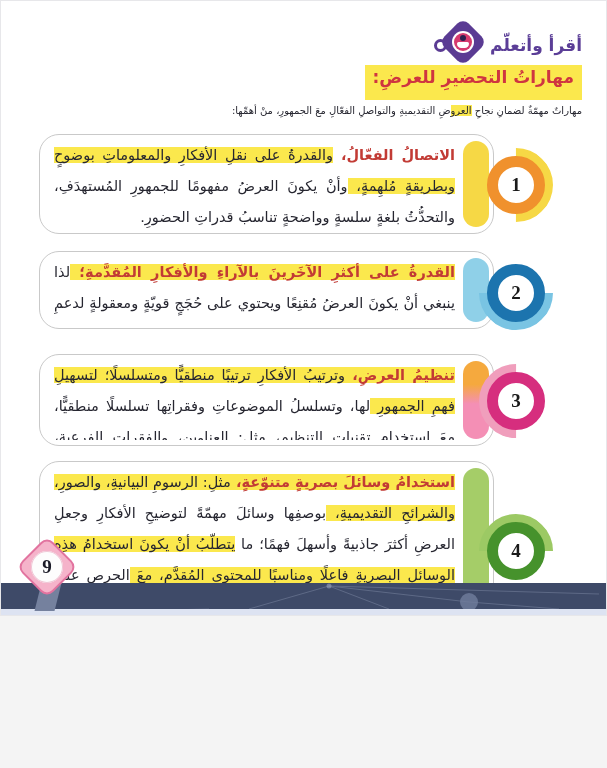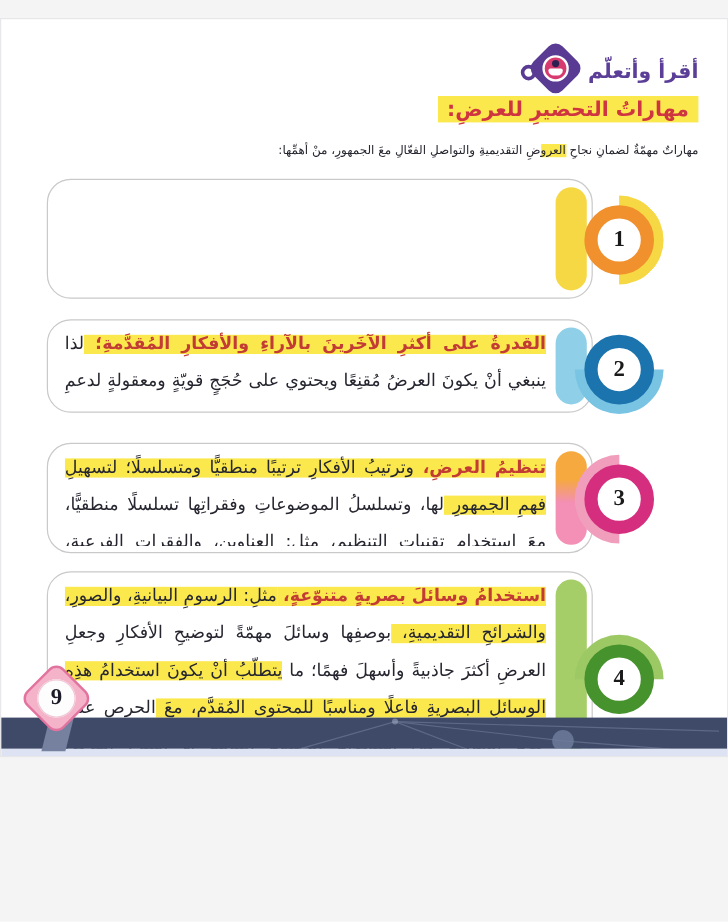--- a/index.html
+++ b/index.html
@@ -1,33 +1,33 @@
 <!DOCTYPE html>
 <html lang="ar" dir="rtl"><head>
 <meta charset="utf-8">
 <style>
   html,body{margin:0;padding:0;background:#f4f4f4;}
   .page{position:relative;width:607px;height:616px;background:#ffffff;overflow:hidden;
-        font-family:"DejaVu Sans",sans-serif;direction:rtl;margin:15px auto;border:1px solid #e7e7ea;box-sizing:border-box;}
+        font-family:"DejaVu Sans",sans-serif;direction:rtl;margin:0 auto;border:1px solid #e7e7ea;box-sizing:border-box;}
 
   
   .header{position:absolute;top:22px;right:24px;display:flex;align-items:center;gap:10px;}
   .header-label{color:#5b3e97;font-weight:bold;font-size:17px;}
   .hd-icon{position:relative;width:46px;height:44px;flex:0 0 auto;}
   .hd-diamond{position:absolute;top:2px;right:0;width:34px;height:34px;background:#5a3b93;border-radius:8px;transform:rotate(45deg);}
   .hd-white{position:absolute;top:8px;right:6px;width:22px;height:22px;background:#ffffff;border-radius:50%;}
   .hd-core{position:absolute;top:10px;right:8px;width:18px;height:18px;background:#d63a6e;border-radius:50%;overflow:hidden;}
   .hd-book{position:absolute;bottom:3px;left:3px;width:12px;height:6px;background:#ffffff;border-radius:2px 2px 5px 5px;}
   .hd-head{position:absolute;top:2px;left:6px;width:6px;height:6px;background:#2c2050;border-radius:50%;}
   .hd-handle{position:absolute;top:16px;left:0;width:7px;height:7px;border:3px solid #5a3b93;border-radius:50%;}
   .hd-bar{position:absolute;top:19px;left:10px;width:6px;height:5px;background:#5a3b93;}
 
   
   .section-title{position:absolute;top:66px;right:24px;font-size:17px;font-weight:bold;color:#cf3540;}
-  .section-title .hl{padding:2px 8px 0 8px;}
+  .section-title .hl{padding:2px 8px 13px 8px;}
   .intro{position:absolute;top:97px;right:24px;left:20px;font-size:10px;color:#262630;text-align:right;line-height:26px;}
   .hl{background:#fbe84d;}
 
   
   .card{position:absolute;left:38px;width:455px;background:#ffffff;border:1.6px solid #c9c9c9;border-radius:20px;box-sizing:border-box;}
   .card-text{position:absolute;top:5px;bottom:5px;right:38px;left:14px;font-size:14.5px;line-height:31px;
              color:#262630;text-align:justify;overflow:hidden;}
   .card-text .lead{color:#c23b35;font-weight:bold;}
   .tab{position:absolute;top:6px;bottom:6px;right:4px;width:26px;border-radius:13px;}
   .connector{position:absolute;right:-20px;width:26px;height:15px;border:5px solid #ccc;border-top:none;
@@ -71,20 +71,21 @@
   </div>
 
   <div class="section-title">
     <span class="hl">مهاراتُ التحضيرِ للعرضِ:</span>
   </div>
 
   <div class="intro"><span class="">مهاراتٌ مهمّةٌ لضمانِ نجاحِ </span><span class="hl">العرو</span><span class="">ضِ التقديميةِ والتواصلِ الفعّالِ معَ الجمهورِ، منْ أهمِّها:</span></div>
 
   <div id="cards">
     <div class="card" style="top: 133px; height: 100px;">
+      <div class="card-text"><span class="lead ">الاتصالُ الفعّالُ، </span><span class="hl">والقدرةُ على نقلِ الأفكارِ والمعلوماتِ بوضوحٍ وبطريقةٍ مُلهِمةٍ، </span><span class="">وأنْ يكونَ العرضُ مفهومًا للجمهورِ المُستهدَفِ، والتحدُّثُ بلغةٍ سلسةٍ وواضحةٍ تناسبُ قدراتِ الحضورِ.</span></div>
       <div class="tab" style="background: rgb(246, 216, 69);"></div>
       <div class="connector" style="border-color: rgb(242, 197, 61); top: calc(50% + 1px);"></div>
       <div class="badge" style="top: 21px;">
         <div class="crescent cres-right" style="border-top-color: rgb(246, 216, 69); border-right-color: rgb(246, 216, 69);"></div>
         <div class="ring" style="border-color: rgb(240, 145, 45);">
           <span class="num">1</span>
         </div>
       </div>
     </div>
 

